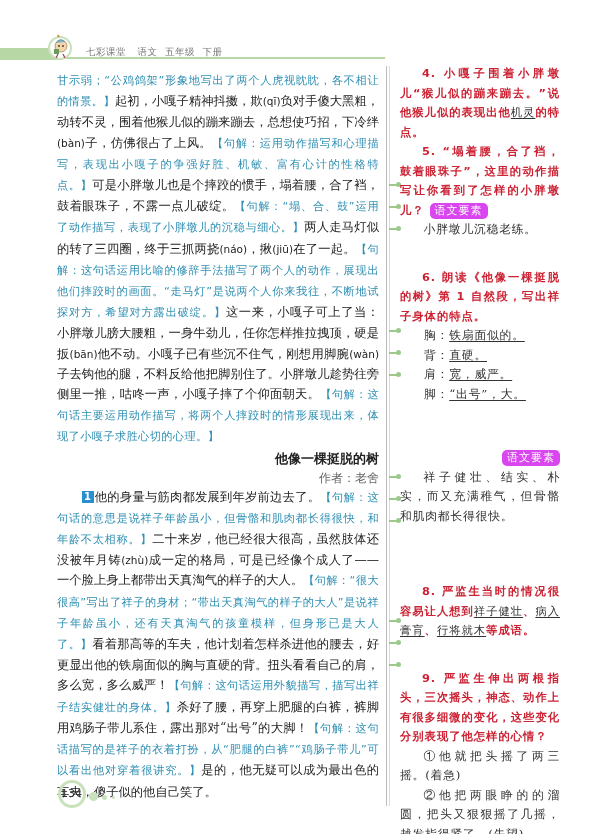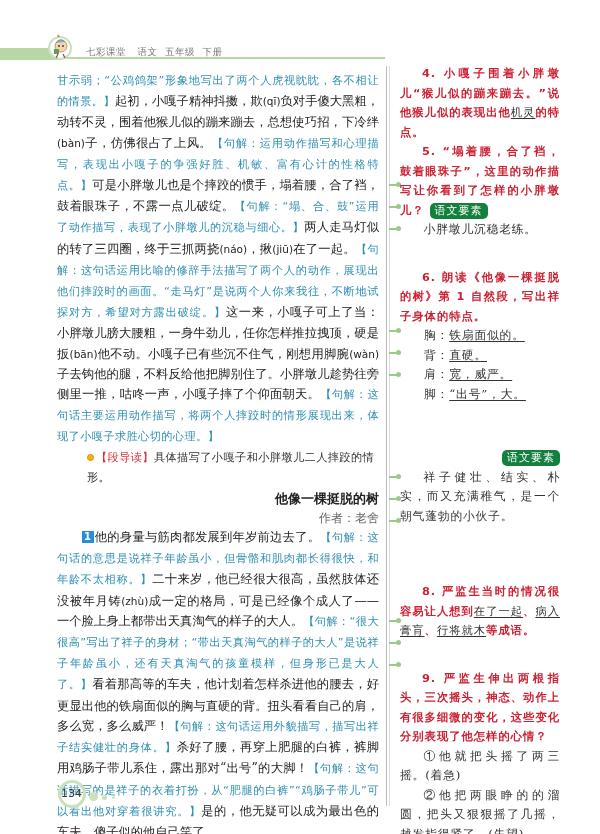--- a/index.html
+++ b/index.html
@@ -55,21 +55,21 @@
     .side {
       position: absolute; left: 400px; top: 64px; width: 160px;
       font-size: 11.8px; line-height: 19.5px;
     }
     .q { color: #cc2233; font-family: "DejaVu Sans", "Liberation Sans", sans-serif; font-weight: bold; letter-spacing: 1px; font-size: 11.3px; text-align: justify; }
     .q .qnum { padding-left: 22px; }
     .ans { color: #333; font-size: 11.8px; letter-spacing: 0.8px; text-align: justify; }
     .ans.indent { text-indent: 2em; }
     .ul { text-decoration: underline; text-underline-offset: 2px; color: #333; font-weight: normal; }
     .tag {
-      display: inline-block; background: #15803d; color: #fff; border-radius: 5px;
+      display: inline-block; background: #d946ef; color: #fff; border-radius: 5px;
       font-family: "DejaVu Sans", "Liberation Sans", sans-serif; font-weight: normal;
       font-size: 11px; line-height: 16px; padding: 0 5px; letter-spacing: 1px;
     }
     .tag-right { text-align: right; }
     .bullet-list { padding-left: 24px; }
     .gap-s { height: 12px; }
     .gap-m { height: 28px; }
     .gap-l { height: 44px; }
 
     
@@ -103,23 +103,20 @@
     <span style="margin-right:4px">五年级</span>
     <span>下册</span>
   </div>
 </div>
 
 <div class="main">
   <p>
     <span class="note">甘示弱；“公鸡鸽架”形象地写出了两个人虎视眈眈，各不相让的情景。】</span><span>起初，小嘎子精神抖擞，欺</span><span class="pinyin">(qī)</span><span>负对手傻大黑粗，动转不灵，围着他猴儿似的蹦来蹦去，总想使巧招，下冷绊</span><span class="pinyin">(bàn)</span><span>子，仿佛很占了上风。</span><span class="note">【句解：运用动作描写和心理描写，表现出小嘎子的争强好胜、机敏、富有心计的性格特点。】</span><span>可是小胖墩儿也是个摔跤的惯手，塌着腰，合了裆，鼓着眼珠子，不露一点儿破绽。</span><span class="note">【句解：“塌、合、鼓”运用了动作描写，表现了小胖墩儿的沉稳与细心。】</span><span>两人走马灯似的转了三四圈，终于三抓两挠</span><span class="pinyin">(náo)</span><span>，揪</span><span class="pinyin">(jiū)</span><span>在了一起。</span><span class="note">【句解：这句话运用比喻的修辞手法描写了两个人的动作，展现出他们摔跤时的画面。“走马灯”是说两个人你来我往，不断地试探对方，希望对方露出破绽。】</span><span>这一来，小嘎子可上了当：小胖墩儿膀大腰粗，一身牛劲儿，任你怎样推拉拽顶，硬是扳</span><span class="pinyin">(bān)</span><span>他不动。小嘎子已有些沉不住气，刚想用脚腕</span><span class="pinyin">(wàn)</span><span>子去钩他的腿，不料反给他把脚别住了。小胖墩儿趁势往旁侧里一推，咕咚一声，小嘎子摔了个仰面朝天。</span><span class="note">【句解：这句话主要运用动作描写，将两个人摔跤时的情形展现出来，体现了小嘎子求胜心切的心理。】</span>
   </p>
 
-  <p class="guide">
-    <span class="dot"></span><span class="guide-tag">【段导读】</span><span>具体描写了小嘎子和小胖墩儿二人摔跤的情形。</span>
-  </p>
 
   <div class="story-title">他像一棵挺脱的树</div>
   <div class="story-author">作者：老舍</div>
 
   <p class="indent">
     <span class="para-num">1</span><span>他的身量与筋肉都发展到年岁前边去了。</span><span class="note">【句解：这句话的意思是说祥子年龄虽小，但骨骼和肌肉都长得很快，和年龄不太相称。】</span><span>二十来岁，他已经很大很高，虽然肢体还没被年月铸</span><span class="pinyin">(zhù)</span><span>成一定的格局，可是已经像个成人了——一个脸上身上都带出天真淘气的样子的大人。</span><span class="note">【句解：“很大很高”写出了祥子的身材；“带出天真淘气的样子的大人”是说祥子年龄虽小，还有天真淘气的孩童模样，但身形已是大人了。】</span><span>看着那高等的车夫，他计划着怎样杀进他的腰去，好更显出他的铁扇面似的胸与直硬的背。扭头看看自己的肩，多么宽，多么威严！</span><span class="note">【句解：这句话运用外貌描写，描写出祥子结实健壮的身体。】</span><span>杀好了腰，再穿上肥腿的白裤，裤脚用鸡肠子带儿系住，露出那对“出号”的大脚！</span><span class="note">【句解：这句话描写的是祥子的衣着打扮，从“肥腿的白裤”“鸡肠子带儿”可以看出他对穿着很讲究。】</span><span>是的，他无疑可以成为最出色的车夫，傻子似的他自己笑了。</span>
   </p>
 
 </div>
 
@@ -160,28 +157,28 @@
   <div class="bullet-list">
     <div class="ans"><span>胸：</span><span class="ul">铁扇面似的。</span></div>
     <div class="ans"><span>背：</span><span class="ul">直硬。</span></div>
     <div class="ans"><span>肩：</span><span class="ul">宽，威严。</span></div>
     <div class="ans"><span>脚：</span><span class="ul">“出号”，大。</span></div>
   </div>
 
   <div class="gap-l"></div>
 
   <div class="tag-right"><span class="tag">语文要素</span></div>
-  <div class="ans indent">祥子健壮、结实、朴实，而又充满稚气，是一个朝气蓬勃的小伙子。</div>
+  <div class="ans indent">祥子健壮、结实、朴实，而又充满稚气，但骨骼和肌肉都长得很快。</div>
 
   <div class="gap-l"></div>
   <div class="gap-s"></div>
 
   <div class="q">
     <span class="qnum">8.</span>
-    <span>严监生当时的情况很容易让人想到</span><span class="ul">在了一起</span><span>、</span><span class="ul">病入膏肓</span><span>、</span><span class="ul">行将就木</span><span>等成语。</span>
+    <span>严监生当时的情况很容易让人想到</span><span class="ul">祥子健壮</span><span>、</span><span class="ul">病入膏肓</span><span>、</span><span class="ul">行将就木</span><span>等成语。</span>
   </div>
 
   <div class="gap-m"></div>
 
   <div class="q">
     <span class="qnum">9.</span>
     <span>严监生伸出两根指头，三次摇头，神态、动作上有很多细微的变化，这些变化分别表现了他怎样的心情？</span>
   </div>
   <div class="ans indent">①他就把头摇了两三摇。(着急)</div>
   <div class="ans indent">②他把两眼睁的的溜圆，把头又狠狠摇了几摇，越发指得紧了。(失望)</div>

